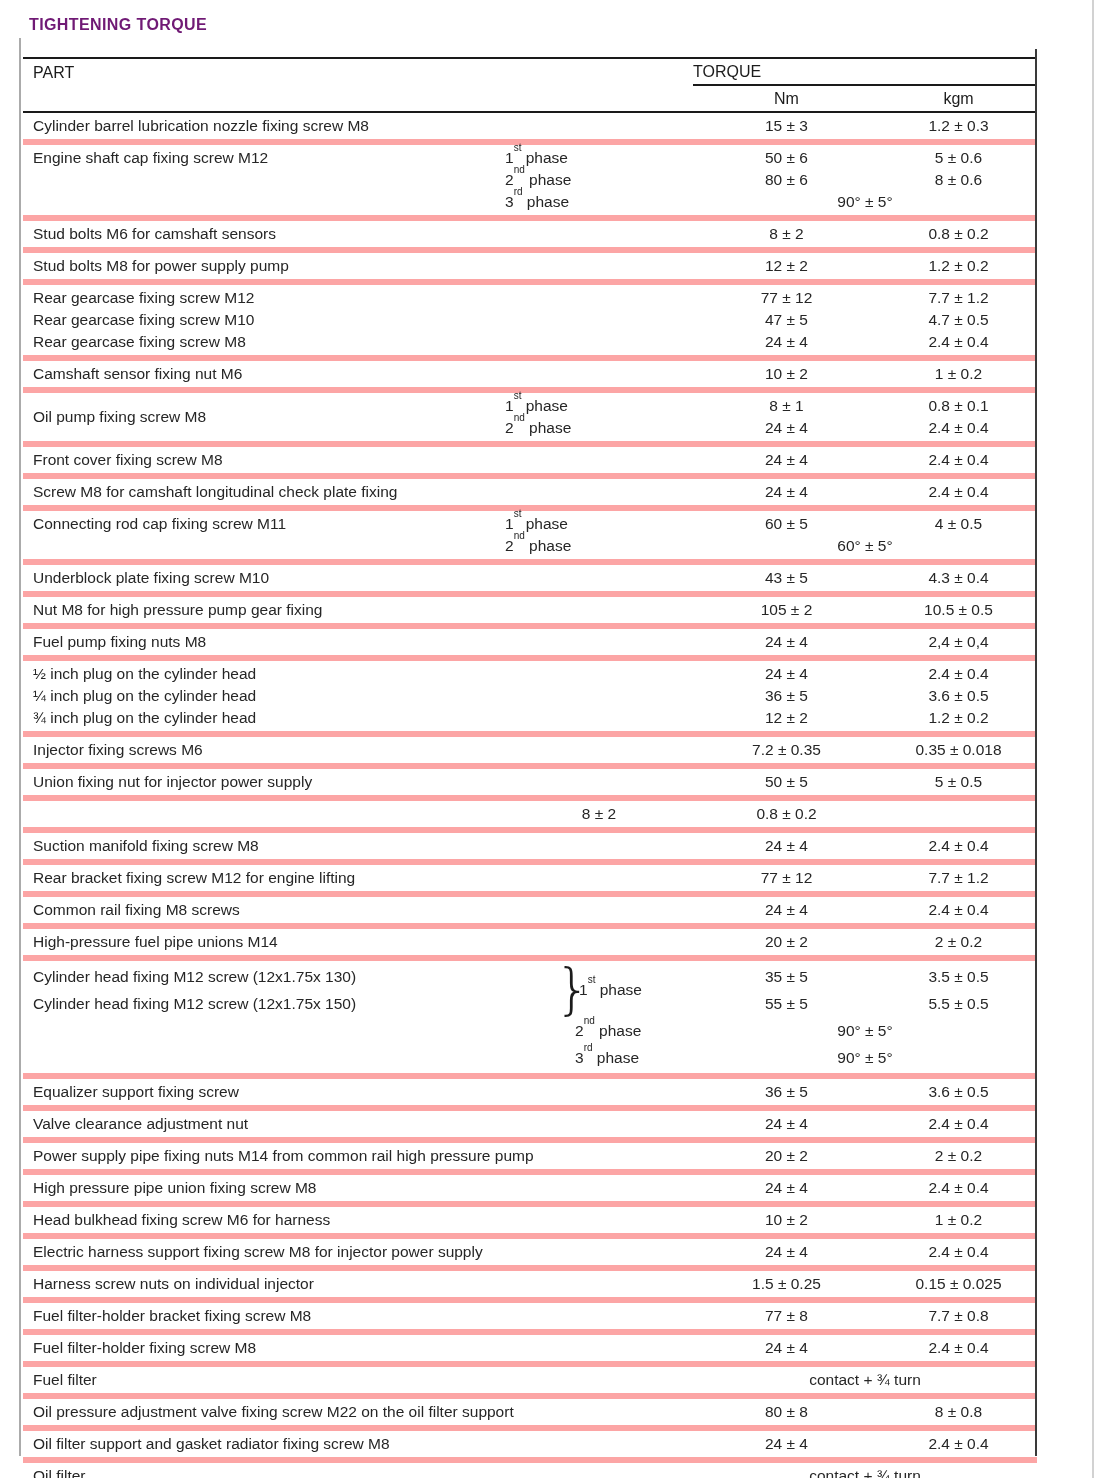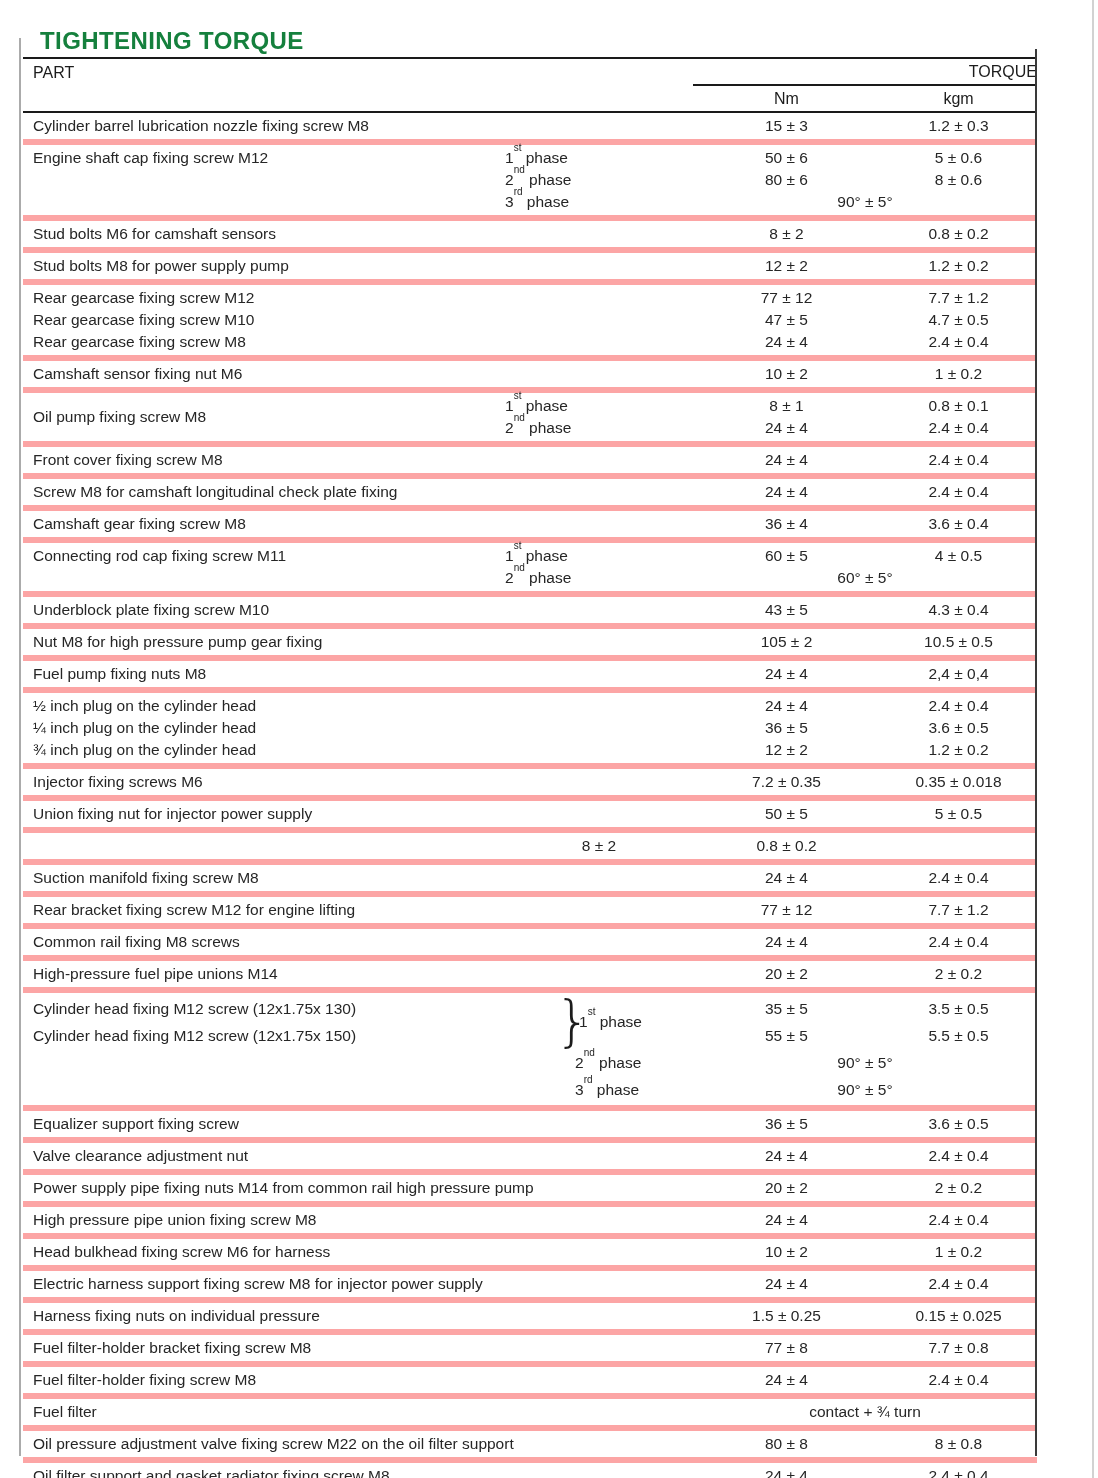--- a/index.html
+++ b/index.html
@@ -1,31 +1,31 @@
 <!DOCTYPE html>
 <html><head>
 <meta charset="utf-8">
 <style>
   html,body { margin:0; padding:0; background:#ffffff; }
   .page {
     position:relative; width:1098px; height:1478px; background:#fff;
     font-family:"Liberation Sans", sans-serif; color:#262626; overflow:hidden;
   }
   .title {
-    position:absolute; left:24px; top:11px; margin:16px;
-    font-size:24px; font-weight:700; letter-spacing:0.4px; color:#15803d;
+    position:absolute; left:24px; top:11px; margin:5px;
+    font-size:16px; font-weight:700; letter-spacing:0.4px; color:#701a75;
   }
   .tbl {
     position:absolute; left:23px; top:57px; width:1014px;
     border-top:2px solid #1a1a1a; font-size:15.5px;
   }
   .thead { display:grid; grid-template-columns:670px 344px; border-bottom:2px solid #1a1a1a; }
   .th-part { padding:5px 0 0 10px; font-size:16px; color:#1c1c1c; }
   .th-right { }
-  .th-torque { text-align:right; padding:4px 0 3px; border-bottom:2px solid #1a1a1a; font-size:16px; color:#1c1c1c; }
+  .th-torque { text-align:left; padding:4px 0 3px; border-bottom:2px solid #1a1a1a; font-size:16px; color:#1c1c1c; }
   .th-units { display:grid; grid-template-columns:187px 157px; }
   .th-units > div { text-align:center; padding:4px 0 3px; font-size:16px; color:#1c1c1c; }
 
   .row { position:relative; border-bottom:6px solid #fca5a5; padding:2px 0; }
   .line { display:grid; grid-template-columns:482px 188px 187px 157px; line-height:22px; }
   .c-part  { padding-left:10px; white-space:nowrap; overflow:visible; }
   .c-phase { white-space:nowrap; }
   .c-nm, .c-kgm { text-align:center; white-space:nowrap; }
   .c-span  { grid-column:3 / 5; text-align:center; white-space:nowrap; }
 
@@ -167,28 +167,20 @@
         <div class="row">
           <div class="line">
             <div class="c-part">Screw M8 for camshaft longitudinal check plate fixing</div>
             <div class="c-phase"></div>
             <div class="c-nm">24 ± 4</div>
             <div class="c-kgm">2.4 ± 0.4</div>
           </div>
         </div>
         <div class="row">
           <div class="line">
-            <div class="c-part">Camshaft gear fixing screw M8</div>
-            <div class="c-phase"></div>
-            <div class="c-nm">36 ± 4</div>
-            <div class="c-kgm">3.6 ± 0.4</div>
-          </div>
-        </div>
-        <div class="row">
-          <div class="line">
             <div class="c-part">Connecting rod cap fixing screw M11</div>
             <div class="c-phase">1<sup>st</sup> phase</div>
             <div class="c-nm">60 ± 5</div>
             <div class="c-kgm">4 ± 0.5</div>
           </div>
           <div class="line">
             <div class="c-part"></div>
             <div class="c-phase">2<sup>nd</sup> phase</div>
             <div class="c-span">60° ± 5°</div>
           </div>
@@ -361,21 +353,21 @@
         <div class="row">
           <div class="line">
             <div class="c-part">Electric harness support fixing screw M8 for injector power supply</div>
             <div class="c-phase"></div>
             <div class="c-nm">24 ± 4</div>
             <div class="c-kgm">2.4 ± 0.4</div>
           </div>
         </div>
         <div class="row">
           <div class="line">
-            <div class="c-part">Harness fixing nuts on individual pressure</div>
+            <div class="c-part">Harness screw nuts on individual injector</div>
             <div class="c-phase"></div>
             <div class="c-nm">1.5 ± 0.25</div>
             <div class="c-kgm">0.15 ± 0.025</div>
           </div>
         </div>
         <div class="row">
           <div class="line">
             <div class="c-part">Fuel filter-holder bracket fixing screw M8</div>
             <div class="c-phase"></div>
             <div class="c-nm">77 ± 8</div>

